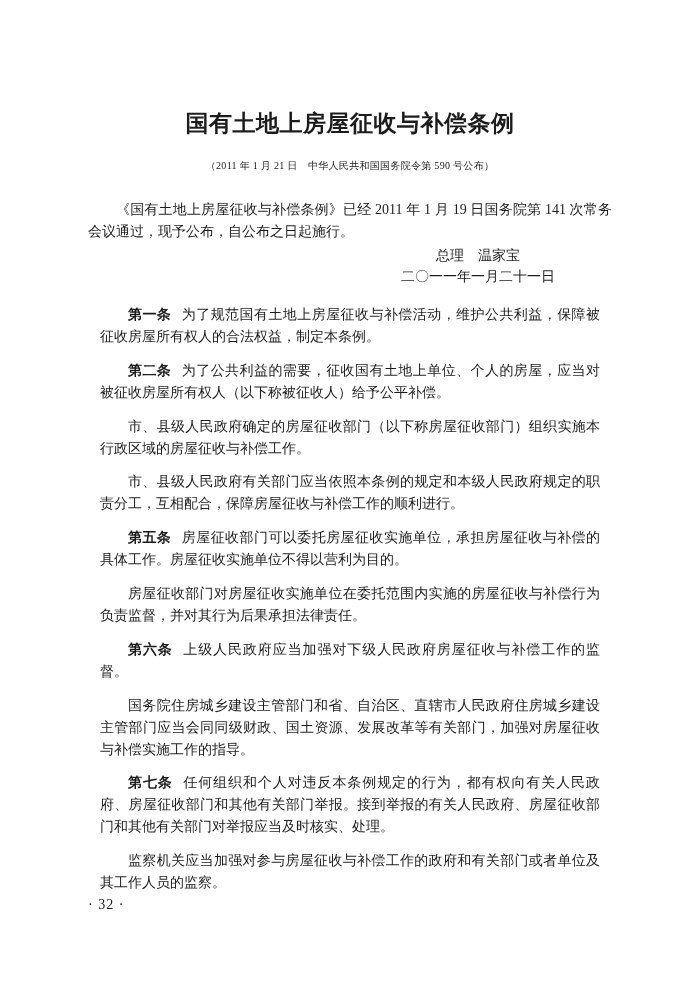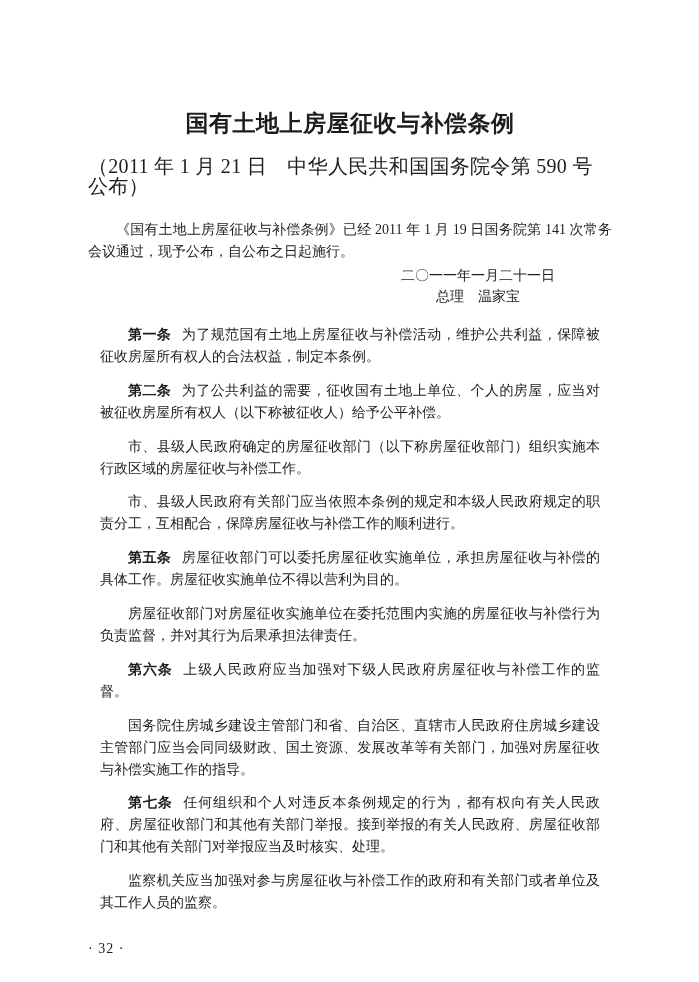--- a/index.html
+++ b/index.html
@@ -22,22 +22,23 @@
     margin: 108px 0 1px 0;
     font-family: "Liberation Sans", "DejaVu Sans", sans-serif;
     font-size: 23px;
     line-height: 31px;
     font-weight: bold;
     text-align: center;
     letter-spacing: 0.5px;
   }
   .promulgation {
     margin: 17px 0 0 0;
-    font-size: 20px;
+    font-size: 10px;
     line-height: 20px;
+    text-align: center;
     letter-spacing: 0.3px;
   }
   .intro {
     margin: 23px 0 0 0;
     font-size: 14px;
     line-height: 22px;
     text-indent: 2em;
     text-align: justify;
   }
   .signature {
@@ -67,35 +68,35 @@
     text-align: justify;
   }
   .art-label {
     font-family: "Liberation Sans", "DejaVu Sans", sans-serif;
     font-weight: bold;
     margin-right: 0.75em;
   }
   .page-number {
     position: absolute;
     left: 88px;
-    top: 941px;
+    top: 897px;
     font-size: 14px;
     letter-spacing: 1px;
   }
 </style>
 </head>
 <body>
 
 <div class="page">
   <h1 class="doc-title">国有土地上房屋征收与补偿条例</h1>
   <p class="promulgation">（2011 年 1 月 21 日　中华人民共和国国务院令第 590 号公布）</p>
   <p class="intro">《国有土地上房屋征收与补偿条例》已经 2011 年 1 月 19 日国务院第 141 次常务会议通过，现予公布，自公布之日起施行。</p>
   <div class="signature">
+    <div>总理　温家宝</div>
     <div>二〇一一年一月二十一日</div>
-    <div>总理　温家宝</div>
   </div>
   <div class="articles">
 
       <p class="para"><b class="art-label">第一条</b><span>为了规范国有土地上房屋征收与补偿活动，维护公共利益，保障被征收房屋所有权人的合法权益，制定本条例。</span></p>
 
       <p class="para"><b class="art-label">第二条</b><span>为了公共利益的需要，征收国有土地上单位、个人的房屋，应当对被征收房屋所有权人（以下称被征收人）给予公平补偿。</span></p>
 
 
 
       <p class="para"><span>市、县级人民政府确定的房屋征收部门（以下称房屋征收部门）组织实施本行政区域的房屋征收与补偿工作。</span></p>

